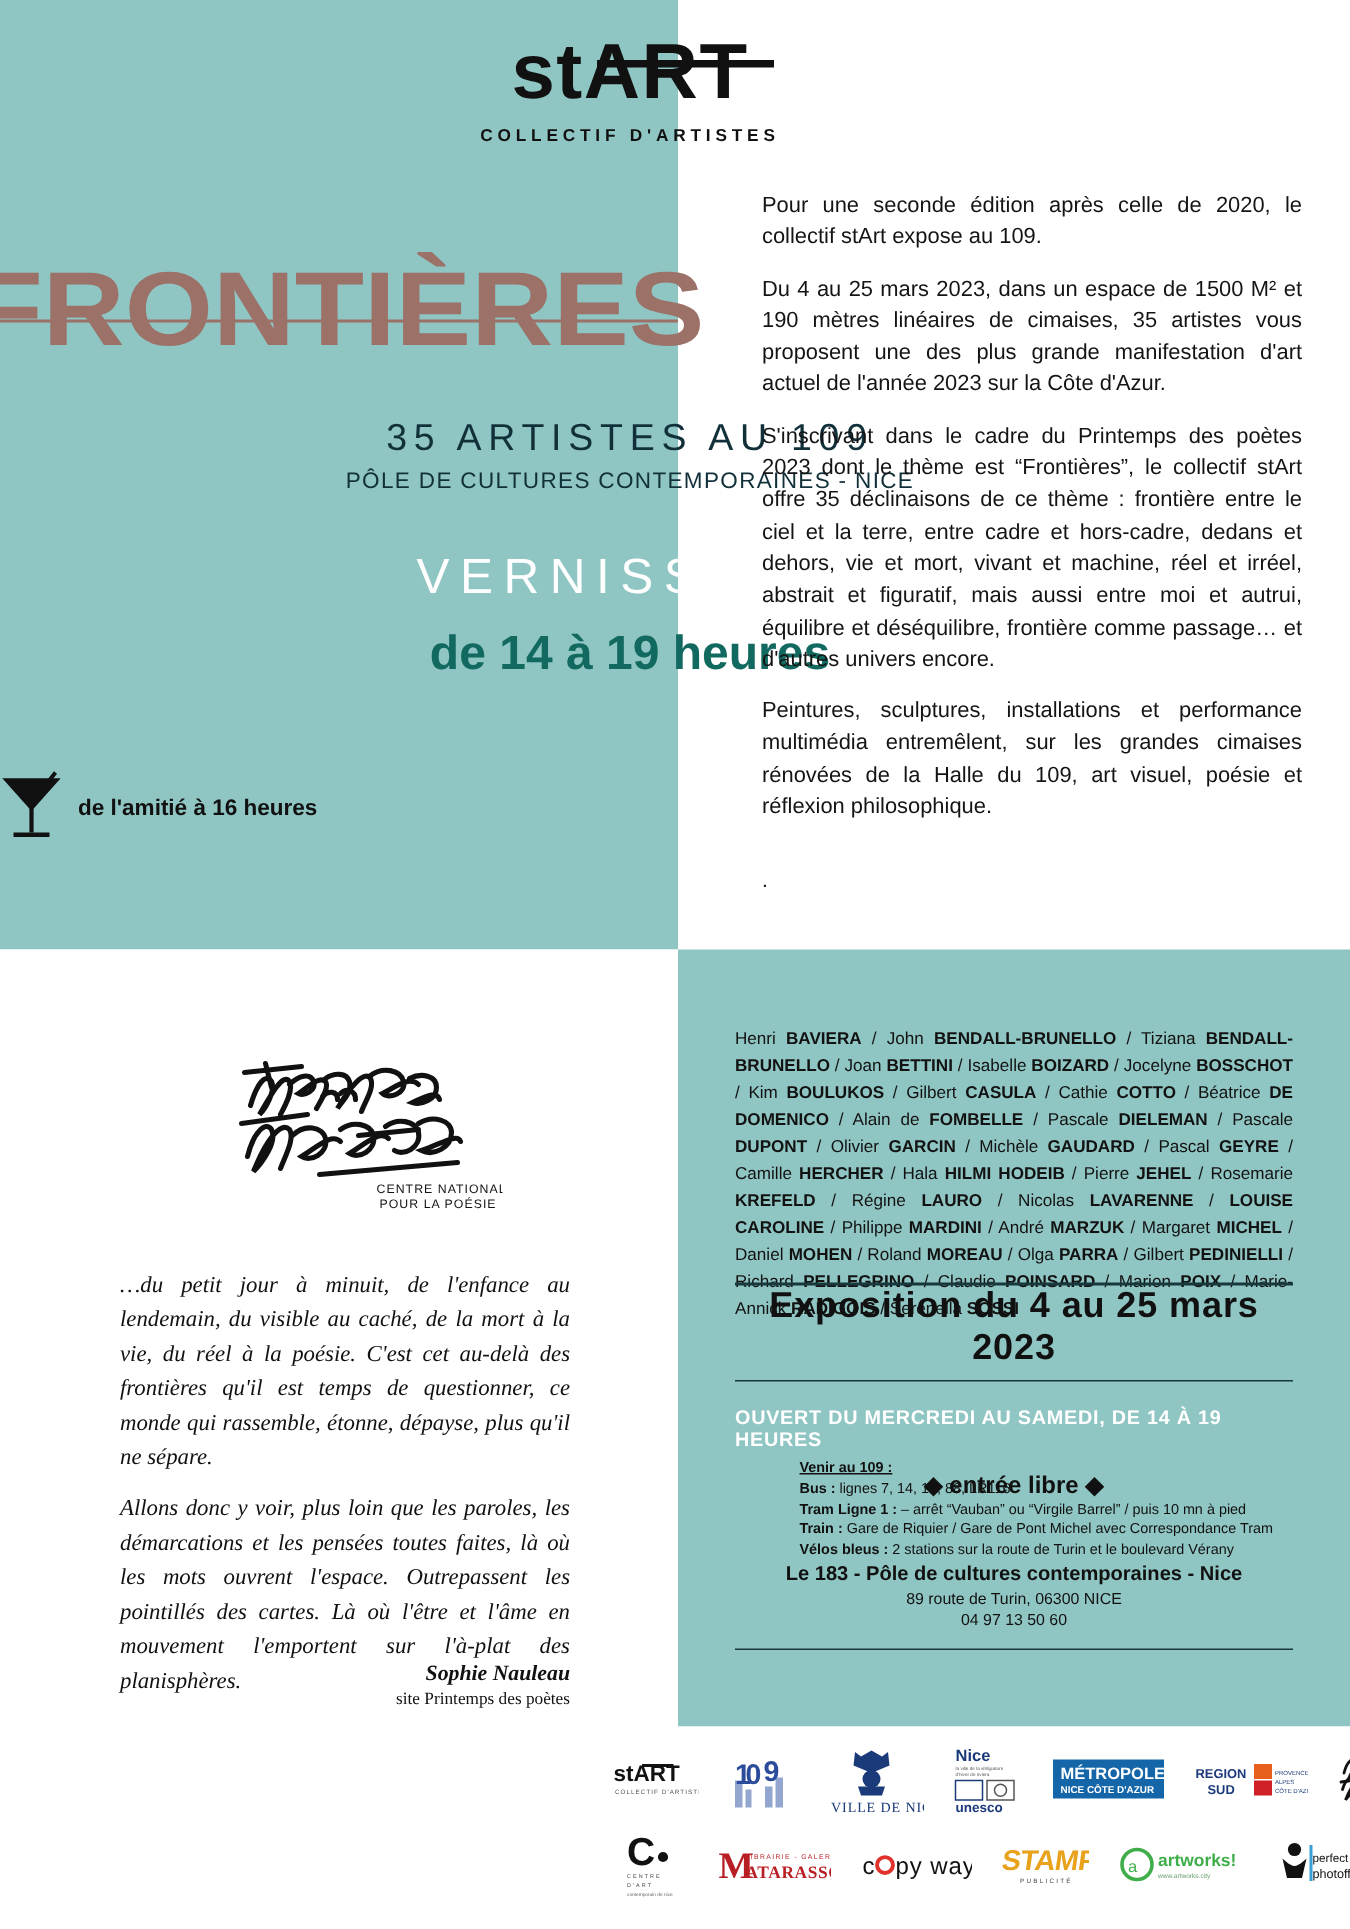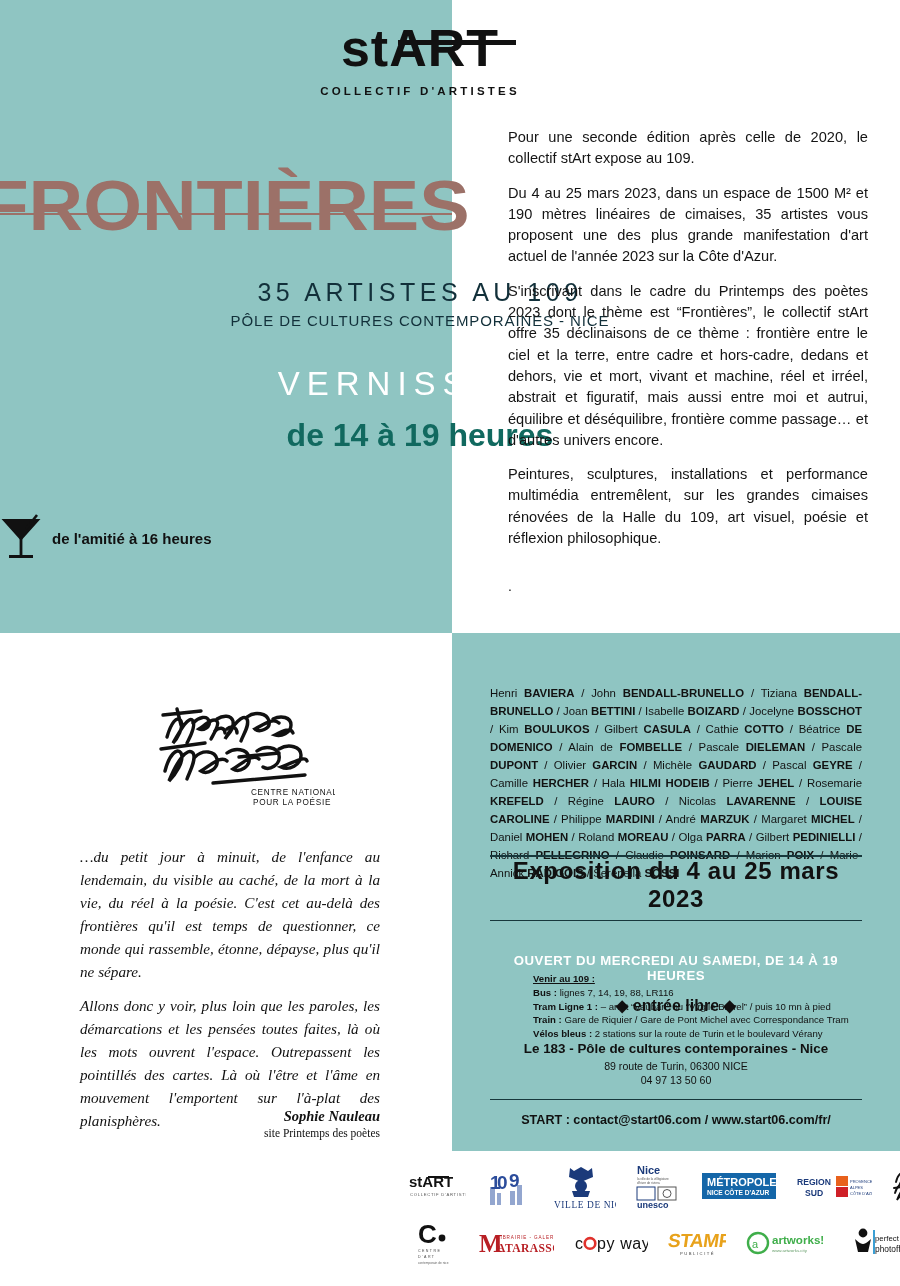--- a/index.html
+++ b/index.html
@@ -122,22 +122,22 @@
 
   
   .expo-block { position:absolute; left:490px; top:855px; width:372px; }
   .rule-dark { height:1.6px; background:#17383c; width:100%; }
   .expo-title {
     text-align:center; font-size:24px; font-weight:bold; color:#111;
     letter-spacing:0.6px; padding:0 0 7px;
     font-family:"Liberation Sans Narrow","Liberation Sans", sans-serif;
   }
   .expo-hours {
-    text-align:center; font-size:13.2px; font-weight:bold; color:#ffffff;
-    letter-spacing:0.5px; margin-top:32px;
+    text-align:left; font-size:13.2px; font-weight:bold; color:#ffffff;
+    letter-spacing:0.5px; margin-top:16px;
     font-family:"Liberation Sans Narrow","Liberation Sans", sans-serif;
   }
   .expo-free {
     text-align:center; font-size:16px; font-weight:bold; color:#111;
     margin-top:13px;
     font-family:"Liberation Sans Narrow","Liberation Sans", sans-serif;
   }
 
   
   .venir {
@@ -274,21 +274,20 @@
     <div><b>Tram Ligne 1 :</b><span> – arrêt “Vauban” ou “Virgile Barrel” / puis 10 mn à pied</span></div>
     <div><b>Train :</b><span> Gare de Riquier / Gare de Pont Michel avec Correspondance Tram</span></div>
     <div><b>Vélos bleus :</b><span> 2 stations sur la route de Turin et le boulevard Vérany</span></div>
   </div>
 
   <div class="venue">
     <div class="venue-name">Le 183 - Pôle de cultures contemporaines - Nice</div>
     <div class="venue-addr">89 route de Turin, 06300 NICE</div>
     <div class="venue-tel">04 97 13 50 60</div>
     <div class="venue-rule"></div>
-    <div class="venue-contact">START : contact@start06.com / www.start06.com/fr/</div>
   </div>
 
   <div class="logo-row r1">
     <div class="logo-cell">
       <svg width="58" height="30" viewBox="0 0 58 30">
         <text x="1" y="15" font-family="Liberation Sans, sans-serif" font-size="15" font-weight="bold" fill="#111">stART</text>
         <rect x="20" y="4" width="21" height="2" fill="#111"></rect>
         <text x="2" y="24" font-family="Liberation Sans, sans-serif" font-size="4.2" fill="#555" letter-spacing="0.7">COLLECTIF D'ARTISTES</text>
       </svg>
     </div>

